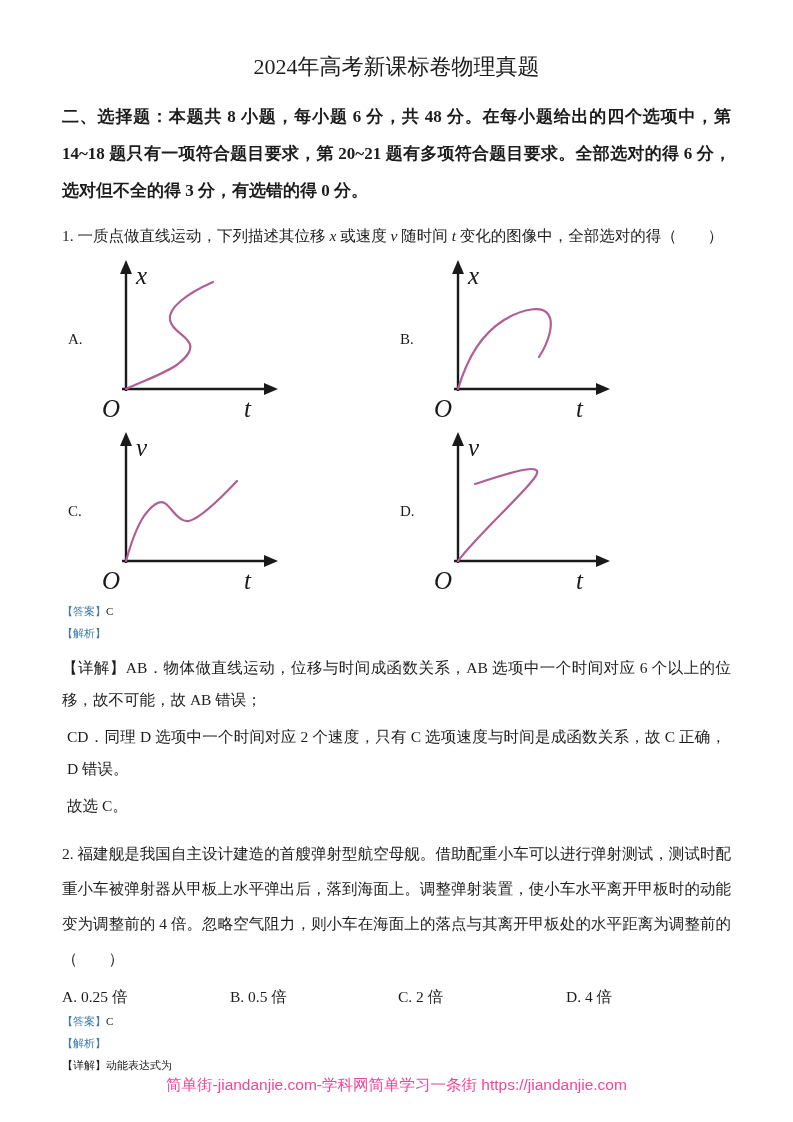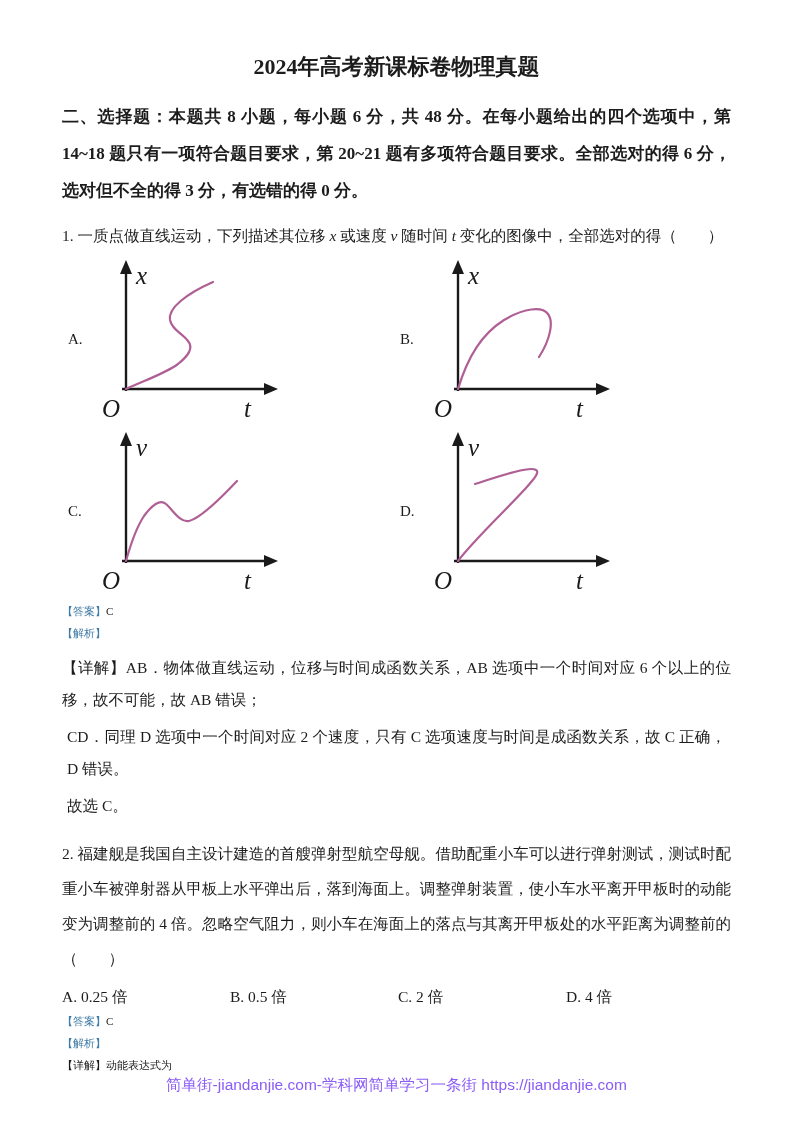--- a/index.html
+++ b/index.html
@@ -10,21 +10,21 @@
     padding: 52px 62px 0 62px;
     position: relative;
     background: #ffffff;
     color: #1c1c1c;
     font-family: "Liberation Serif", "DejaVu Serif", serif;
     overflow: hidden;
   }
   .doc-title {
     text-align: center;
     font-size: 22px;
-    font-weight: bold;
+    font-weight: normal;
     margin: 0 0 16px 0;
   }
   .intro {
     font-size: 17px;
     font-weight: bold;
     line-height: 37px;
     text-align: justify;
     margin: 0 0 10px 0;
   }
   .q-text {
@@ -164,15 +164,15 @@
     <span class="option">C. 2 倍</span>
     <span class="option">D. 4 倍</span>
   </div>
 
   <p class="ans-line"><span class="blue" style="color: rgb(62, 122, 166);">【答案】</span><span>C</span></p>
 
   <p class="ans-line"><span class="blue" style="color: rgb(62, 122, 166);">【解析】</span></p>
 
   <p class="ans-line"><span>【详解】</span><span>动能表达式为</span></p>
 
-  <div class="footer" style="color: #8b5cf6;">简单街-jiandanjie.com-学科网简单学习一条街 https://jiandanjie.com</div>
+  <div class="footer" style="color: #ec4899;">简单街-jiandanjie.com-学科网简单学习一条街 https://jiandanjie.com</div>
 
 </div>
 
 </body></html>

